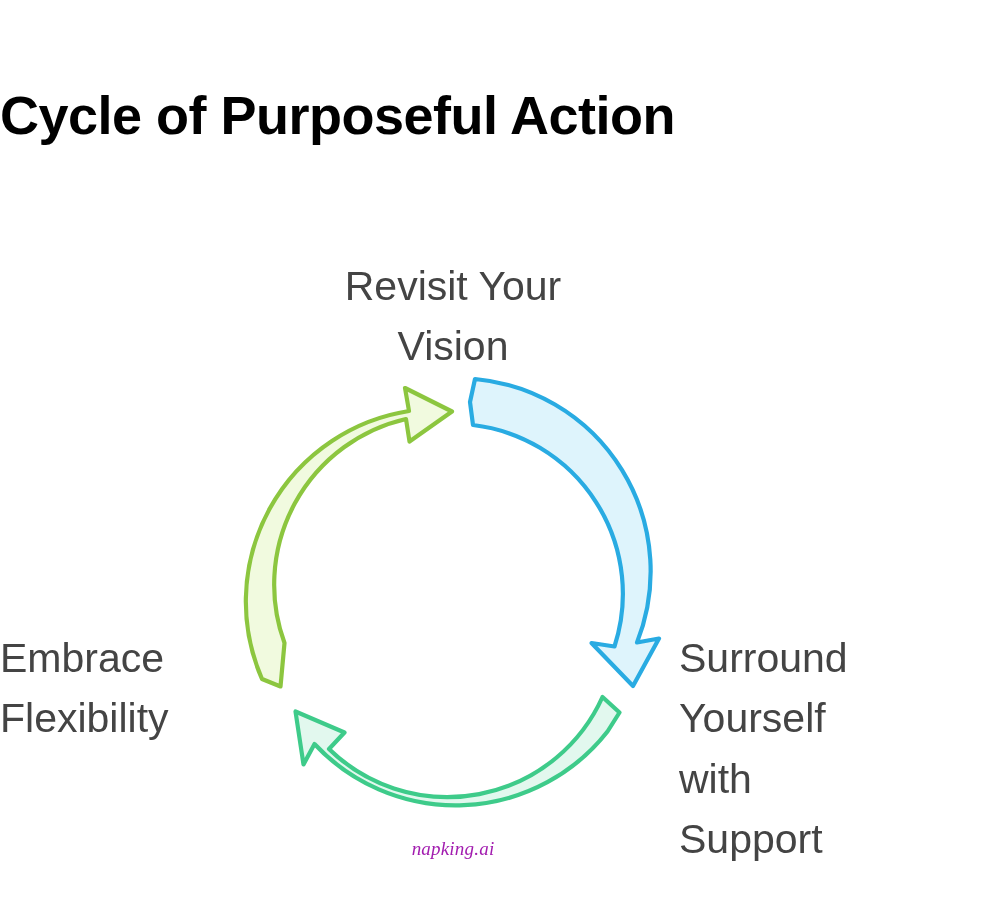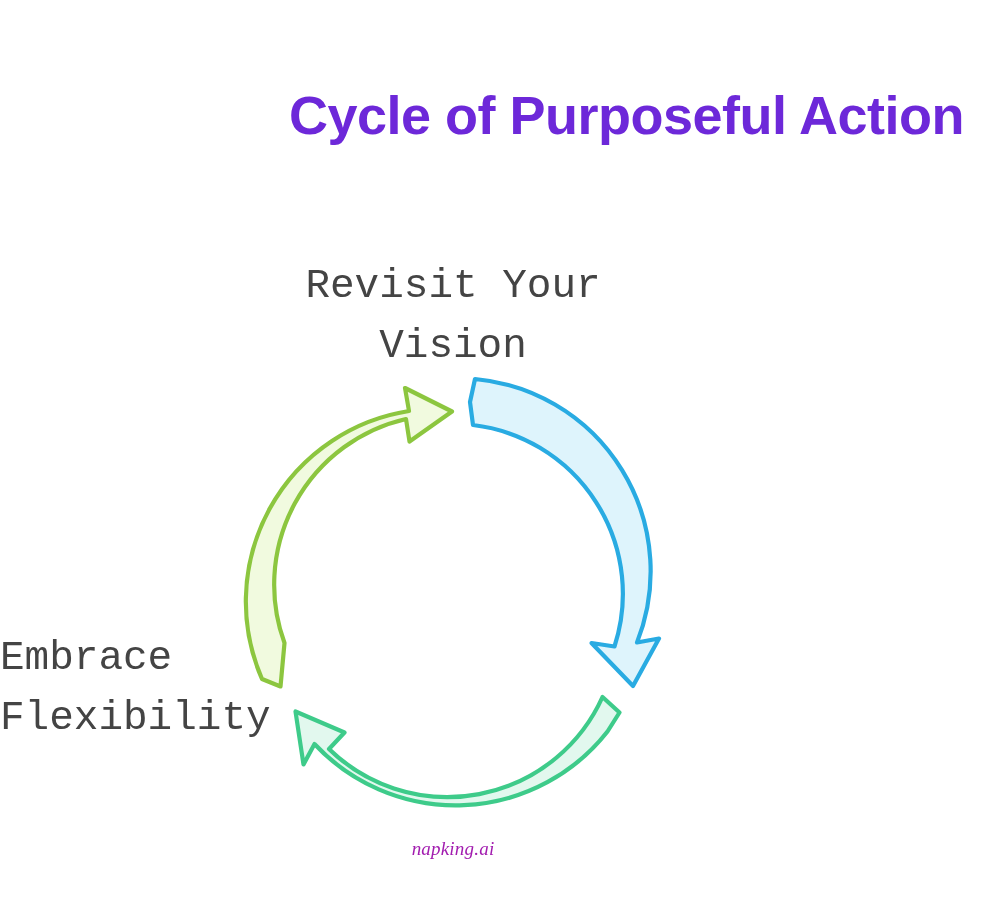--- a/index.html
+++ b/index.html
@@ -23,26 +23,26 @@
     width: 988px;
     height: 916px;
   }
 
   
   .diagram-title {
     position: absolute;
     left: 0;
     top: 84px;
     width: 964px;
-    text-align: right;
+    text-align: left;
     font-family: "Liberation Sans Narrow", "Liberation Sans", sans-serif;
     font-size: 54px;
     font-weight: bold;
     letter-spacing: -0.5px;
-    color: #6d28d9;
+    color: #000000;
     line-height: 1.15;
     white-space: nowrap;
   }
 
   
   .cycle-stage {
     position: absolute;
     left: 0;
     top: 0;
     width: 988px;
@@ -54,21 +54,21 @@
     top: 0;
     width: 988px;
     height: 916px;
     display: block;
   }
 
   
   .node-label {
     position: absolute;
     color: #444444;
-    font-family: Liberation Mono, monospace;
+    font-family: Liberation Sans, sans-serif;
     font-size: 41px;
     font-weight: normal;
     line-height: 1.47;
     white-space: pre-line;
   }
 
   .label-top {
     left: 253px;
     top: 256px;
     width: 400px;
@@ -149,20 +149,24 @@
             L 303.5 764.5
             L 314.5 744.0
             A 193 193 0 0 0 607.5 731.5
             Z" fill="#E2F8EE" stroke="#3ECB8A" stroke-width="4.2" stroke-linejoin="round" stroke-linecap="round"></path>
       </g>
     </svg>
 
     <div class="node-label label-top">Revisit Your
 Vision</div>
 
+    <div class="node-label label-right">Surround
+Yourself
+with
+Support</div>
 
     <div class="node-label label-left">Embrace
 Flexibility</div>
   </div>
 
   <div class="watermark">napking.ai</div>
 
 </div>
 
 </body></html>

